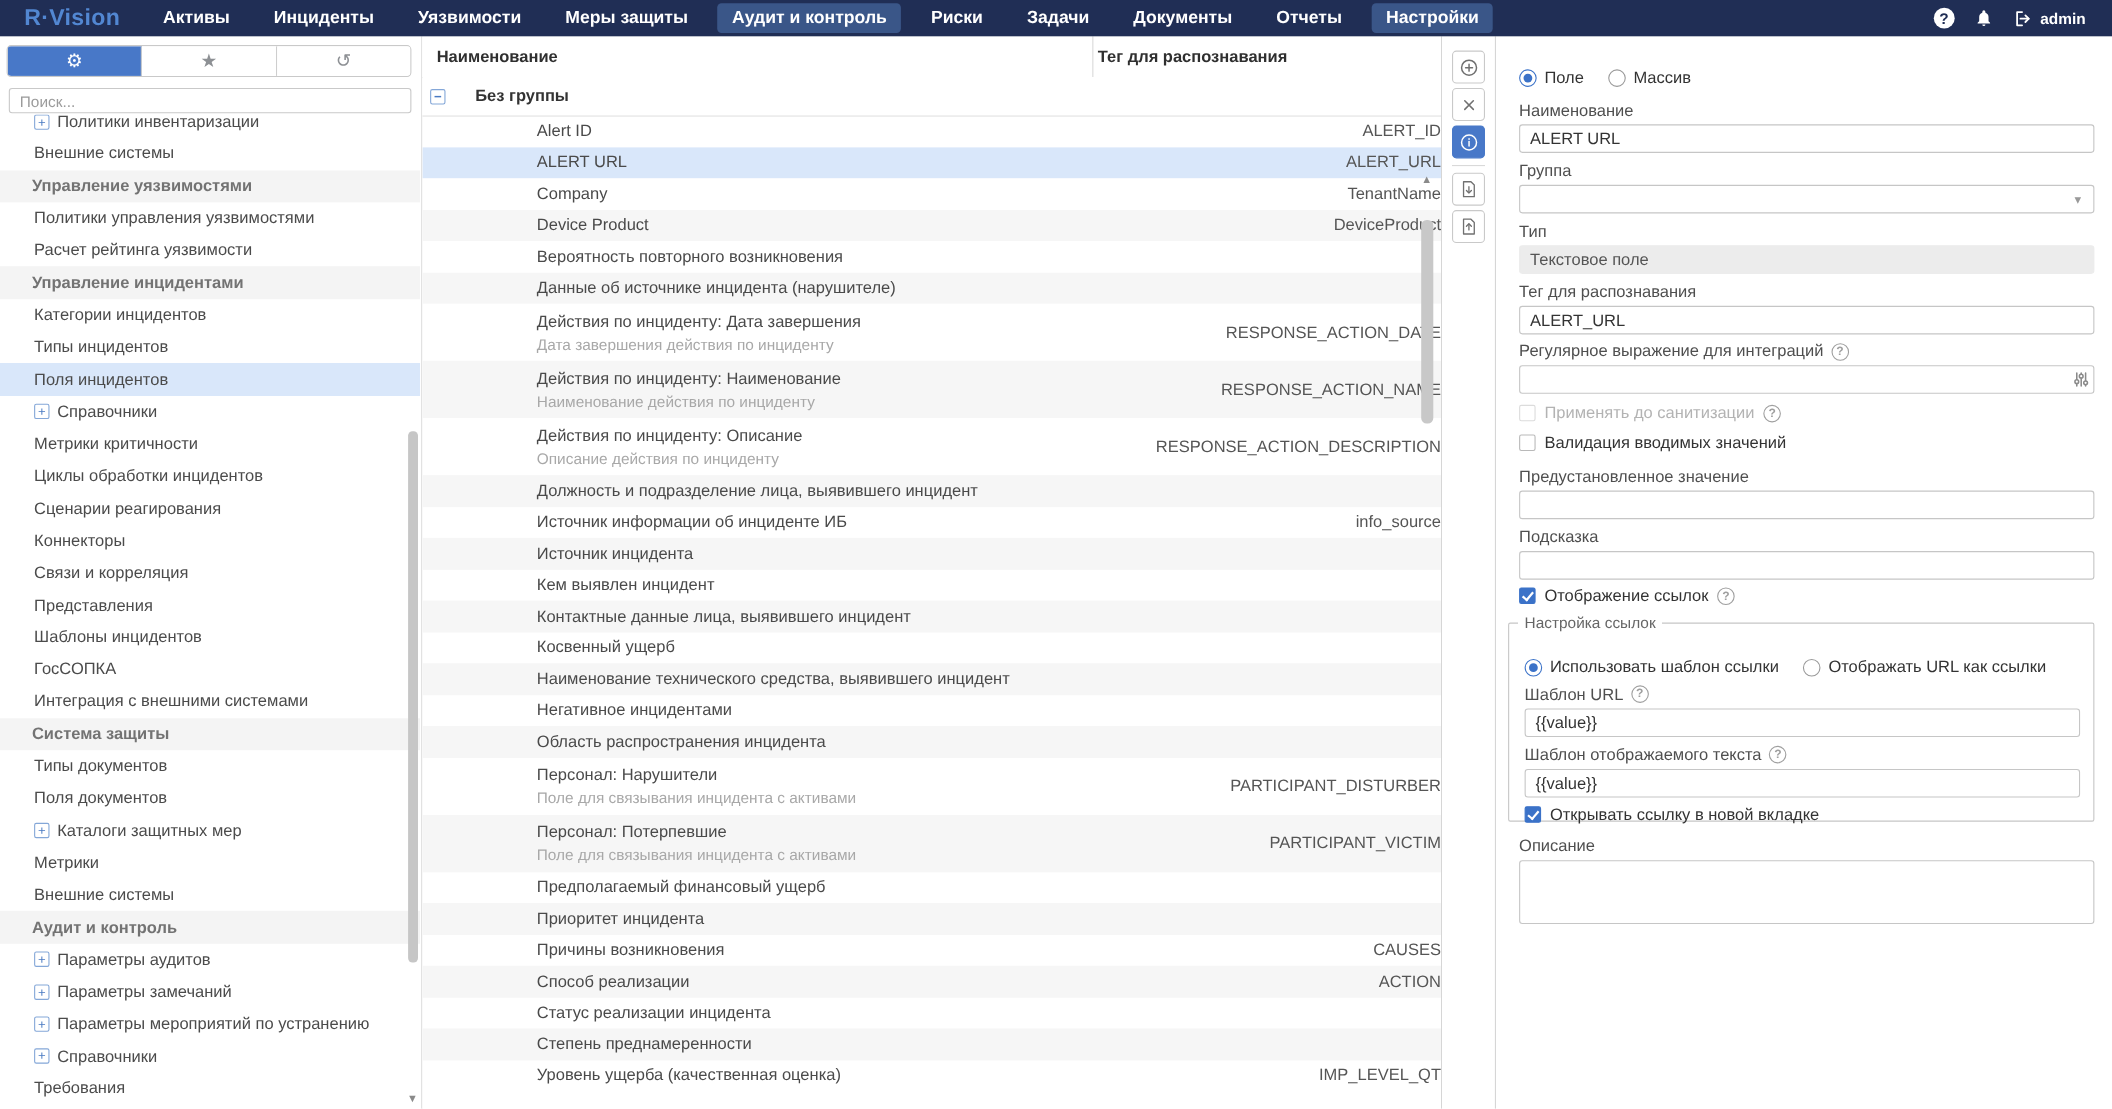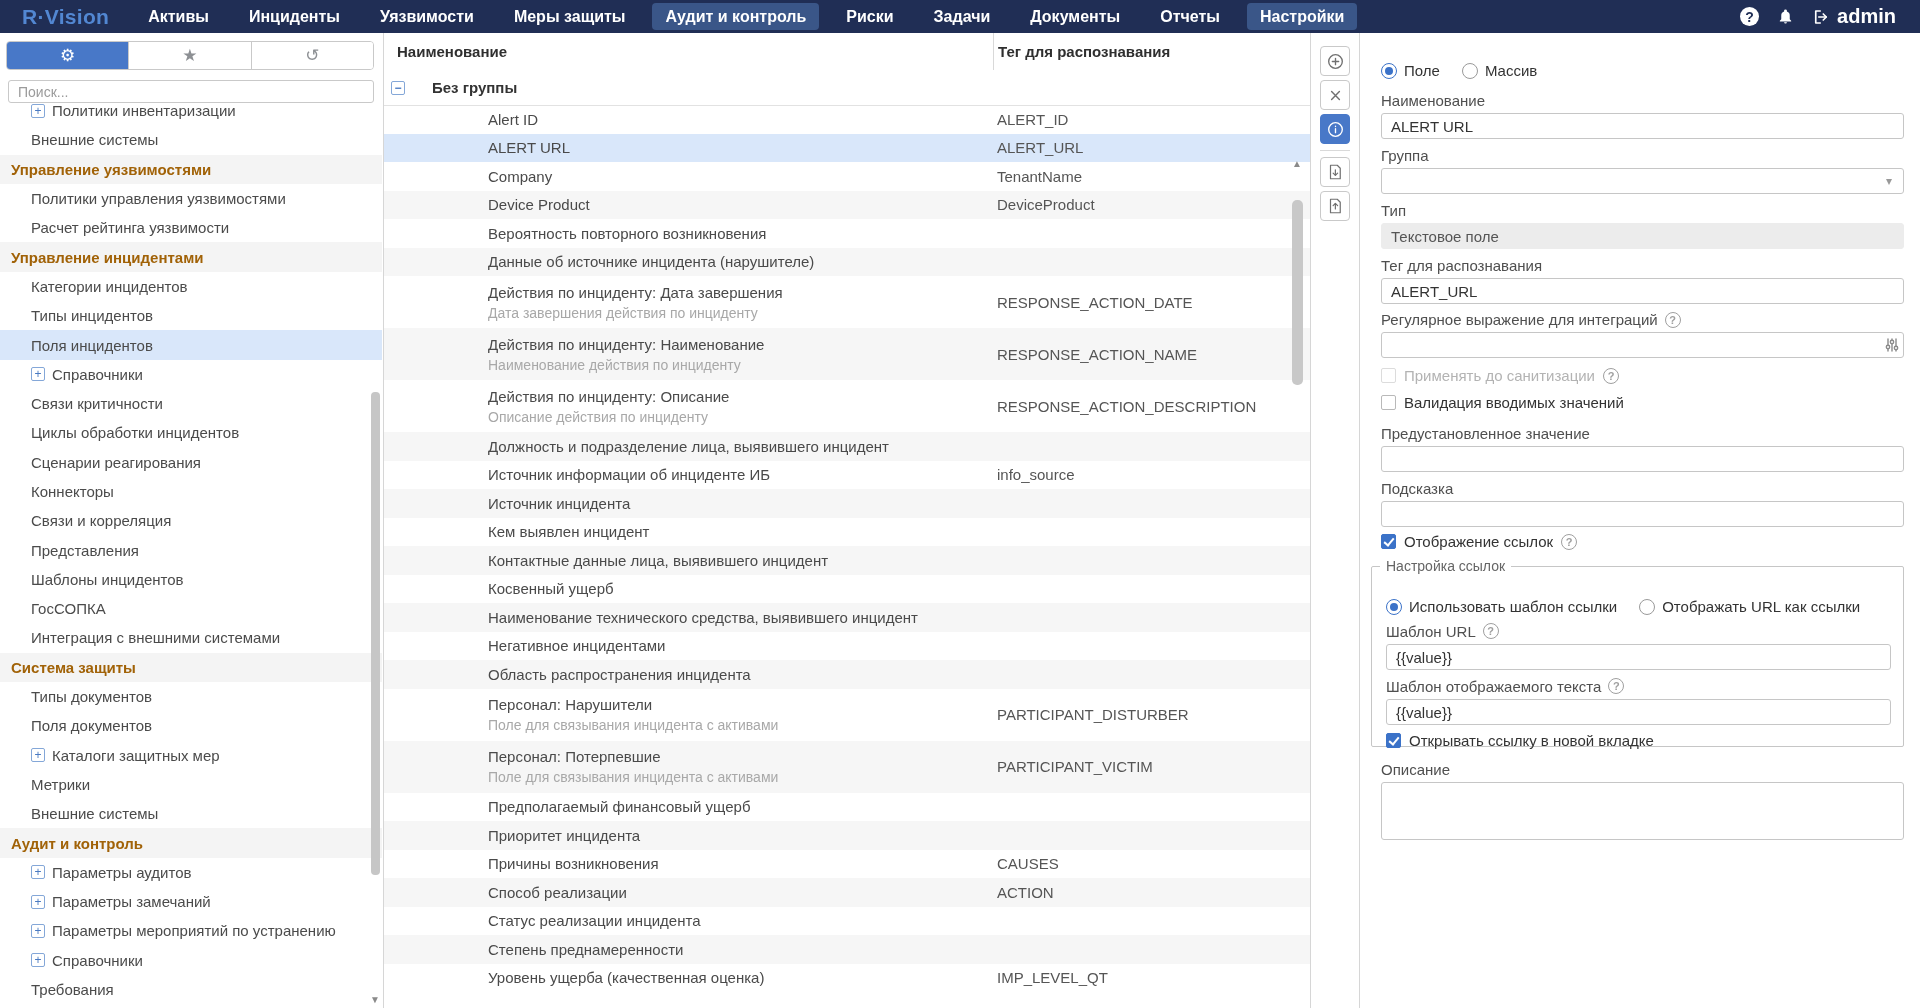--- a/index.html
+++ b/index.html
@@ -11,40 +11,40 @@
           display:flex;align-items:center;z-index:50;}
   .logo{margin-left:22px;font-size:21px;font-weight:bold;color:#5287d2;letter-spacing:.3px;white-space:nowrap;}
   .nav-menu{display:flex;margin-left:26px;gap:14px;align-items:center;height:100%;}
   .nav-item{color:#fff;font-size:16px;font-weight:bold;padding:3px 13px;border-radius:4px;
             cursor:pointer;white-space:nowrap;line-height:21px;}
   .nav-item.active{background:#3a5688;}
   .nav-right{margin-left:auto;margin-right:24px;display:flex;align-items:center;gap:18px;color:#fff;}
   .help-badge{width:19px;height:19px;border-radius:50%;background:#fff;color:#202e55;font-weight:bold;
               font-size:14px;display:flex;align-items:center;justify-content:center;cursor:pointer;}
   .icon-btn{display:flex;align-items:center;cursor:pointer;}
-  .user{display:flex;align-items:center;gap:7px;font-weight:bold;font-size:20px;cursor:pointer;}
+  .user{display:flex;align-items:center;gap:7px;font-weight:bold;font-size:14px;cursor:pointer;}
 
   
   .sidebar{position:absolute;top:33px;left:0;width:384px;height:975px;background:#fff;
            border-right:1px solid #d6d6d6;box-sizing:border-box;}
   .tabs{position:absolute;top:8px;left:6px;width:368px;height:29px;display:flex;
         border:1px solid #c9c9c9;border-radius:4px;overflow:hidden;box-sizing:border-box;background:#fff;}
   .tab{flex:1;display:flex;align-items:center;justify-content:center;background:#fff;
        border-right:1px solid #c9c9c9;color:#8d9094;font-size:17px;cursor:pointer;}
   .tab:last-child{border-right:none;}
   .tab.active{background:#4878c8;color:#fff;}
   .search{position:absolute;top:47px;left:8px;width:366px;height:23px;border:1px solid #c9c9c9;
           border-radius:3px;font-size:14px;padding:0 9px;color:#555;box-sizing:border-box;outline:none;
           font-family:"Liberation Sans",sans-serif;}
   .search::placeholder{color:#9b9b9b;}
   .tree{position:absolute;top:71px;left:0;right:1px;bottom:0;overflow:hidden;}
   .tree-row{height:29.3px;display:flex;align-items:center;font-size:15px;color:#4b4b4b;
             padding-left:31px;box-sizing:border-box;cursor:pointer;white-space:nowrap;}
   .tree-row:first-child{margin-top:-8px;}
-  .tree-row.header{background:#f4f4f4;font-weight:bold;color:#a16207;padding-left:11px;cursor:default;}
+  .tree-row.header{background:#f4f4f4;font-weight:bold;color:#737373;padding-left:29px;cursor:default;}
   .tree-row.selected{background:#d9e7fa;}
   .plus{width:14px;height:14px;min-width:14px;border:1px solid #84a7d8;border-radius:2px;color:#4a7ac2;
         font-size:12px;line-height:12px;display:flex;align-items:center;justify-content:center;
         margin-right:7px;background:#fff;box-sizing:border-box;}
   .sb-thumb{position:absolute;right:3px;top:359px;width:9px;height:483px;background:#c6c6c6;border-radius:4px;}
   .sb-down{position:absolute;right:2px;bottom:3px;width:12px;text-align:center;font-size:10px;color:#8a8a8a;cursor:pointer;}
 
   
   .table-panel{position:absolute;top:33px;left:384px;width:927px;height:975px;background:#fff;
                border-right:1px solid #d6d6d6;box-sizing:border-box;}
@@ -52,21 +52,21 @@
             display:flex;align-items:center;font-weight:bold;font-size:15px;color:#2f2f2f;background:#fff;}
   .t-h1{width:609px;min-width:609px;padding-left:13px;box-sizing:border-box;align-self:stretch;
         display:flex;align-items:center;}
   .t-h2{border-left:1px solid #d9d9d9;padding-left:4px;align-self:stretch;display:flex;
         align-items:center;flex:1;}
   .t-group{position:absolute;top:37px;left:0;right:0;height:35px;display:flex;align-items:center;
            border-bottom:1px solid #e2e2e2;font-weight:bold;font-size:15px;color:#333;background:#fff;}
   .t-group .plus{margin-left:7px;margin-right:0;}
   .t-group-label{margin-left:27px;}
   .t-body{position:absolute;top:72px;left:0;right:0;bottom:0;overflow:hidden;}
-  .t-row{display:flex;align-items:center;box-sizing:border-box;cursor:pointer;}
+  .t-row{display:flex;align-items:center;box-sizing:border-box;cursor:pointer;justify-content:space-between;}
   .t-row.single{height:28.5px;}
   .t-row.double{height:52px;}
   .t-row:nth-child(even){background:#f6f6f6;}
   .t-row.selected{background:#d9e7fa;}
   .t-cell-name{width:609px;min-width:609px;padding-left:104px;box-sizing:border-box;}
   .t-cell-name .name{font-size:15px;color:#4a4a4a;white-space:nowrap;}
   .t-cell-name .sub{font-size:14px;color:#a8a8a8;margin-top:4px;white-space:nowrap;}
   .t-cell-tag{padding-left:4px;font-size:15px;color:#555;white-space:nowrap;}
   .t-up{position:absolute;right:8px;top:125px;font-size:10px;color:#8a8a8a;cursor:pointer;}
   .t-thumb{position:absolute;right:7px;top:167px;width:11px;height:185px;background:#c8c8c8;border-radius:5px;}
@@ -195,21 +195,21 @@
         <span>Типы инцидентов</span>
       </div>
       <div class="tree-row item selected">
         <span>Поля инцидентов</span>
       </div>
       <div class="tree-row item">
         <span class="plus">+</span>
         <span>Справочники</span>
       </div>
       <div class="tree-row item">
-        <span>Связи критичности</span>
+        <span>Метрики критичности</span>
       </div>
       <div class="tree-row item">
         <span>Циклы обработки инцидентов</span>
       </div>
       <div class="tree-row item">
         <span>Сценарии реагирования</span>
       </div>
       <div class="tree-row item">
         <span>Коннекторы</span>
       </div>

